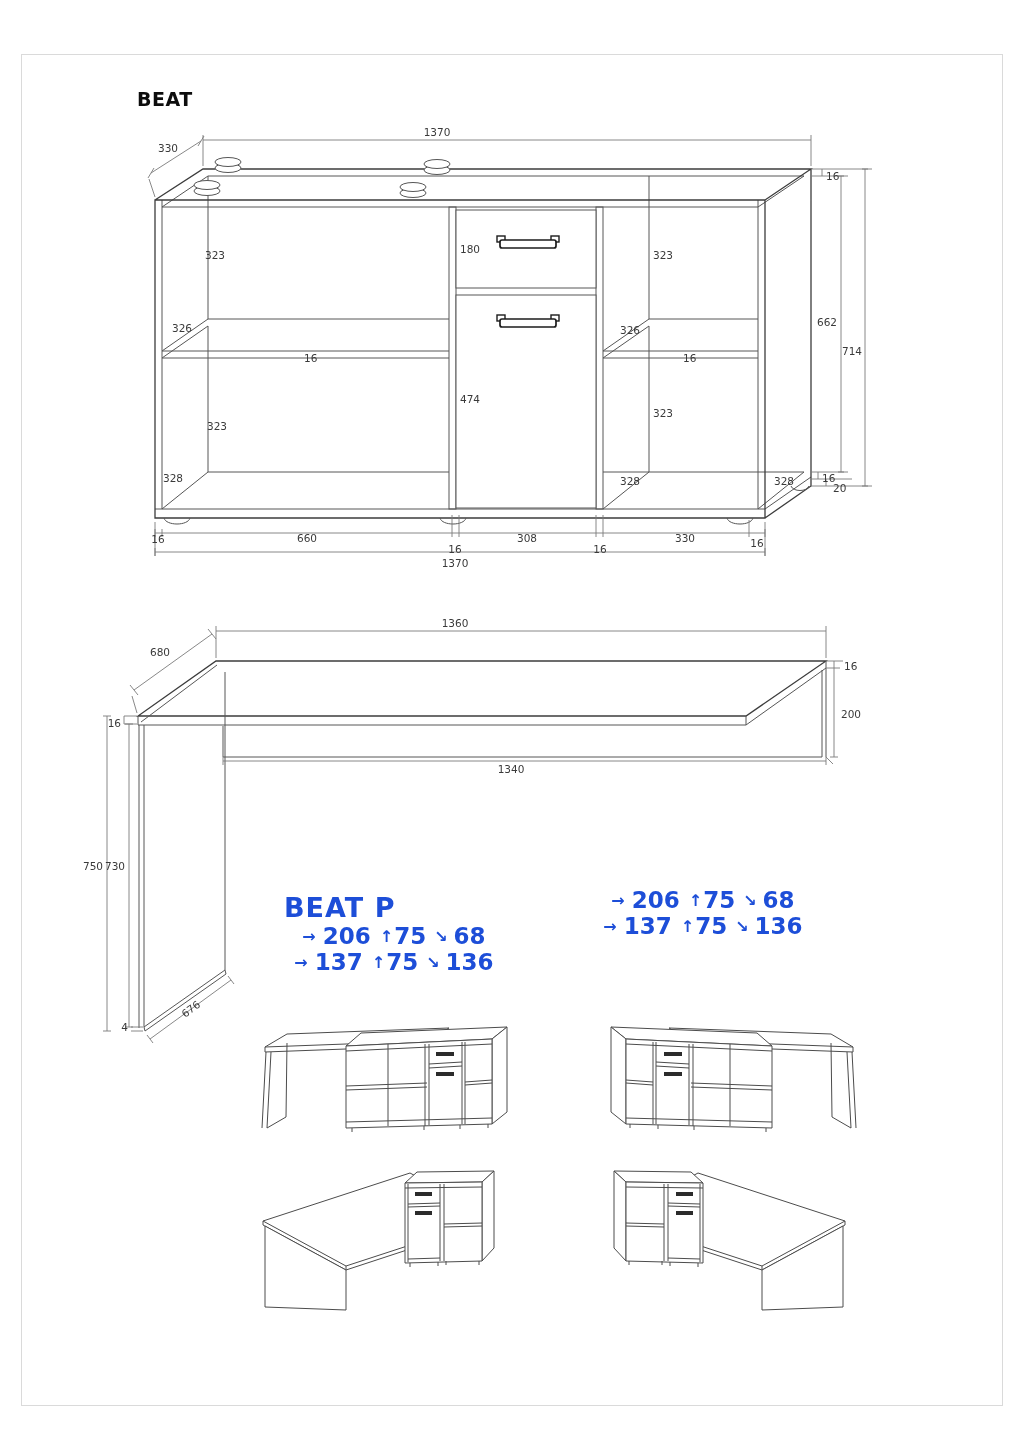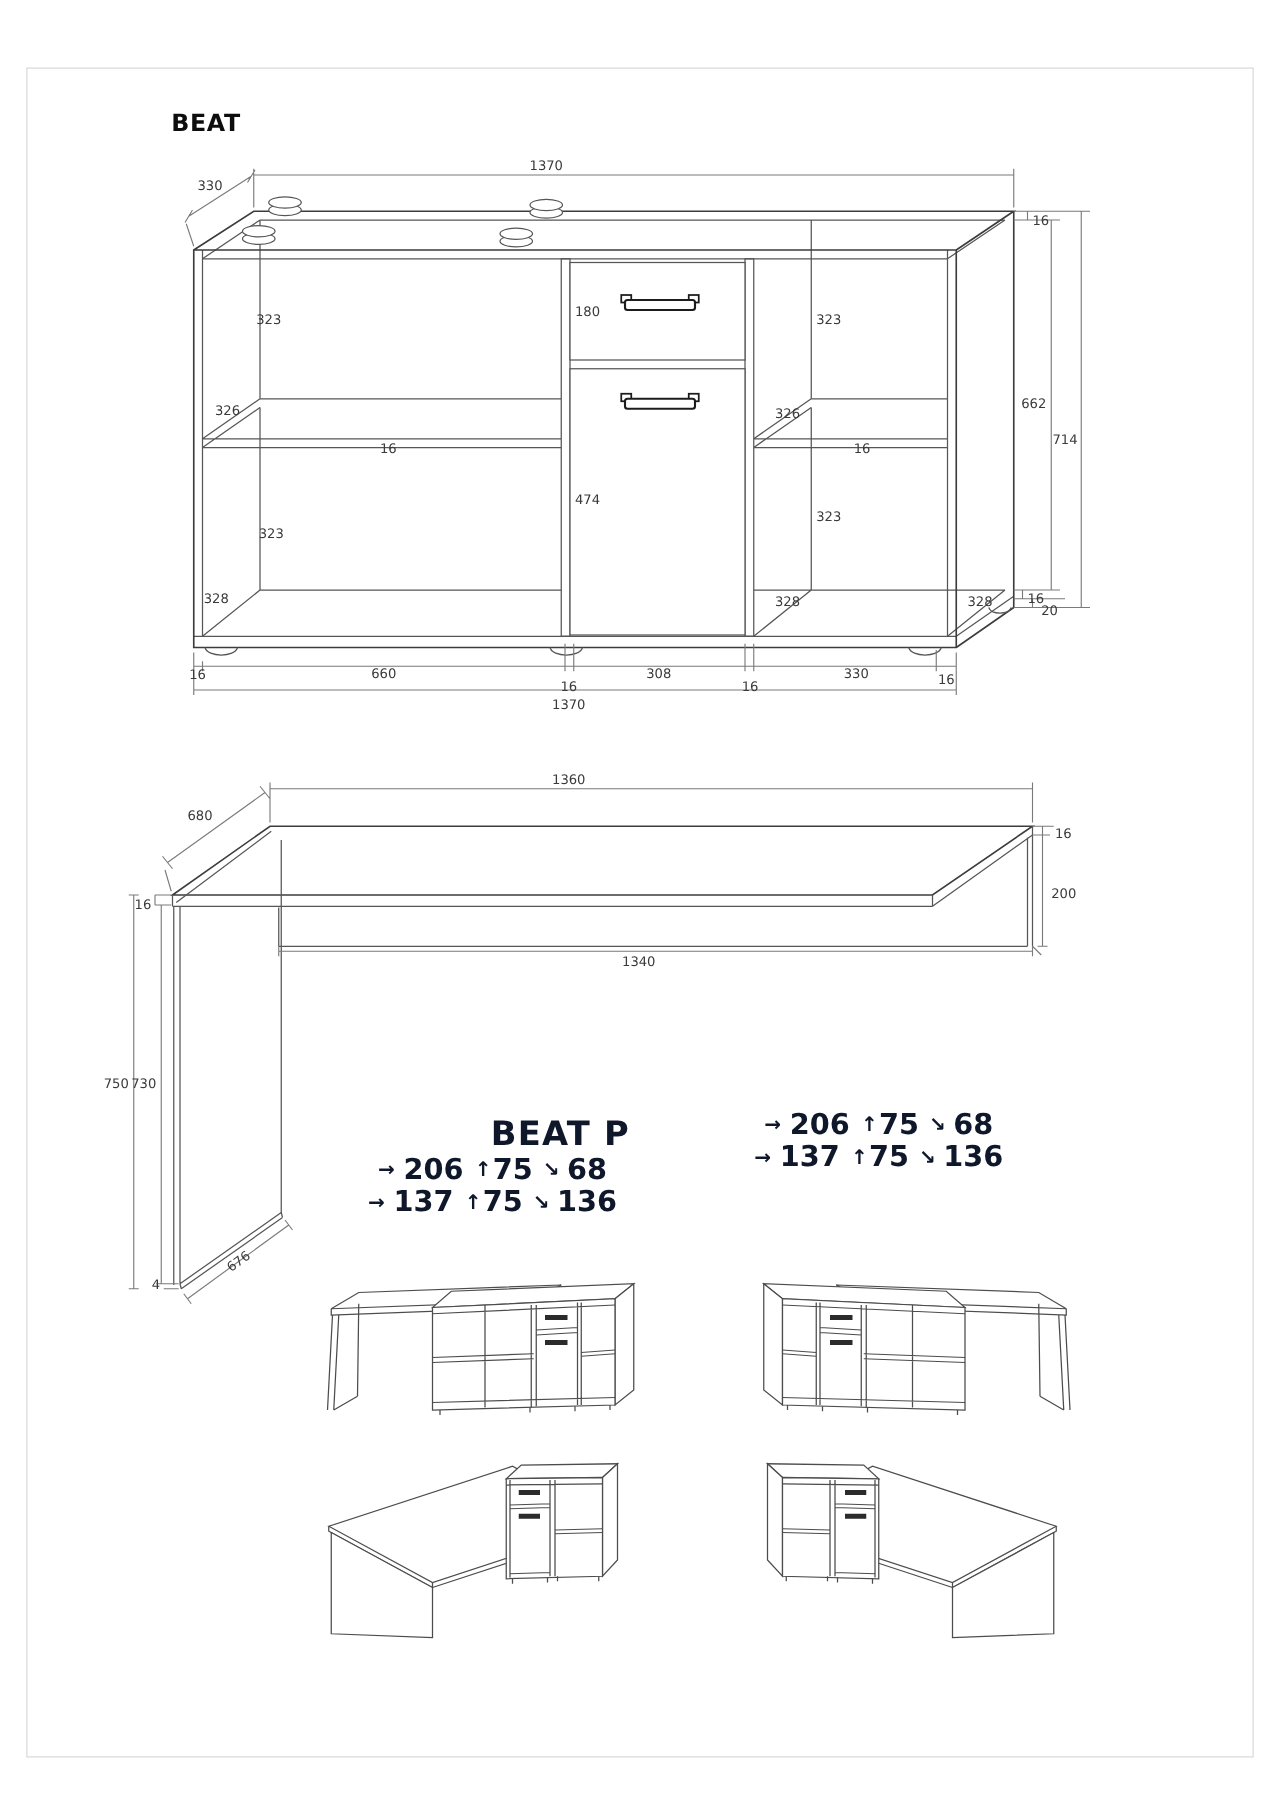--- a/index.html
+++ b/index.html
@@ -12,21 +12,21 @@
   .ln{stroke:#565656;stroke-width:1;fill:none;}
   .lnb{stroke:#3c3c3c;stroke-width:1.3;fill:none;}
   .wh{fill:#ffffff;stroke:#565656;stroke-width:1;}
   .whn{fill:#ffffff;stroke:none;}
   .dim{stroke:#7a7a7a;stroke-width:0.9;fill:none;}
   .tln{stroke:#4c4c4c;stroke-width:1;fill:none;}
   .twh{fill:#ffffff;stroke:#4c4c4c;stroke-width:1;}
   .hdl{fill:#2b2b2b;stroke:none;}
   .title{position:absolute;left:137px;top:88px;font-size:19px;font-weight:bold;
          letter-spacing:.5px;color:#0d0d0d;}
-  .variant{position:absolute;width:220px;text-align:right;color:#0f172a;}
+  .variant{position:absolute;width:220px;text-align:left;color:#1d4ed8;}
   .variant .vname{font-size:27px;font-weight:bold;letter-spacing:1px;line-height:1.05;}
   .vrow{display:flex;justify-content:center;align-items:baseline;
         font-size:23px;font-weight:bold;margin-top:3px;line-height:1.0;}
   .vrow .arr{font-size:16px;font-weight:bold;position:relative;top:-2px;}
   .vrow .a-right{margin-right:7px;}
   .vrow .a-up{margin-left:9px;margin-right:1px;}
   .vrow .a-diag{margin-left:8px;margin-right:6px;}
 </style>
 </head>
 <body>

